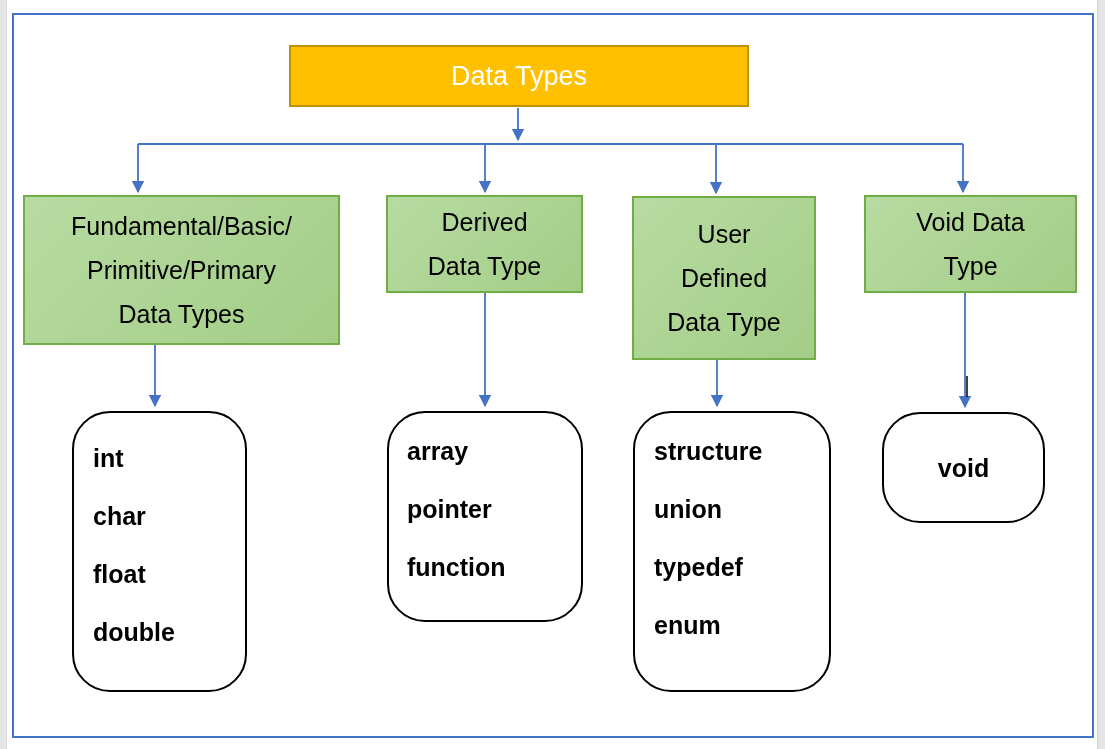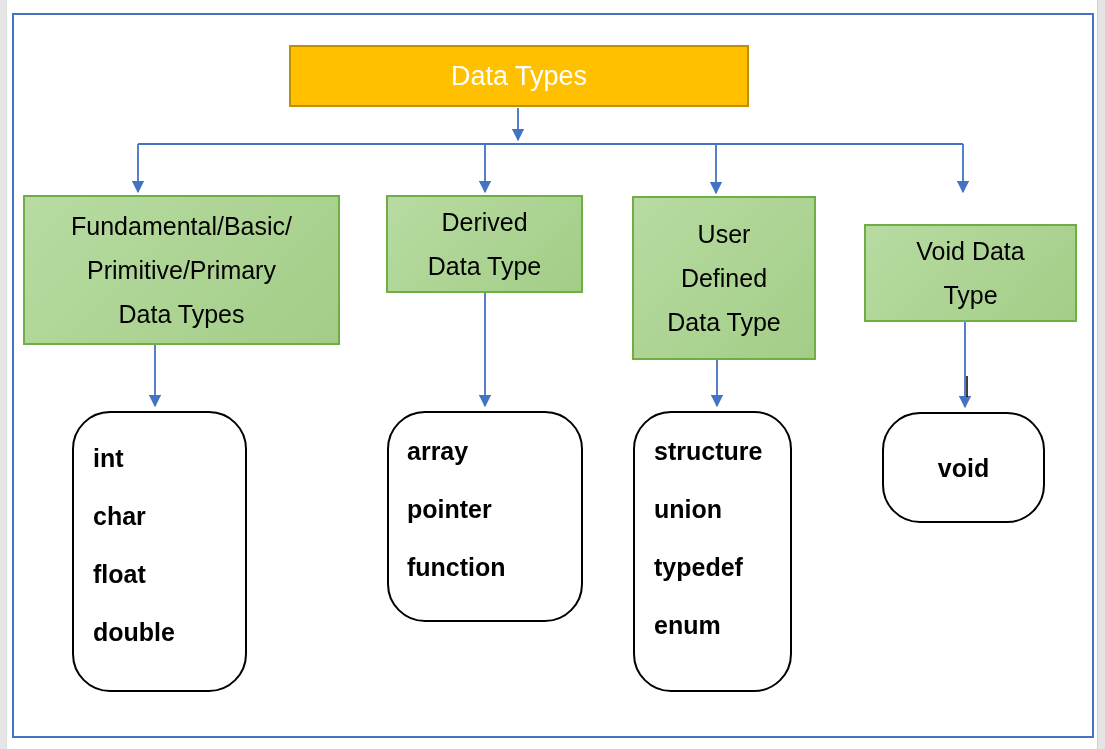--- a/index.html
+++ b/index.html
@@ -26,31 +26,31 @@
   }
 
   .branch-box {
     background: linear-gradient(135deg, #b7dba1 0%, #a3cd87 100%);
     border: 2px solid #70AD47; color: #000000; font-size: 25px;
   }
   .branch-box span { display: block; line-height: 44px; }
   .branch-1 { left: 23px;  top: 195px; width: 317px; height: 150px; }
   .branch-2 { left: 386px; top: 195px; width: 197px; height: 98px; }
   .branch-3 { left: 632px; top: 196px; width: 184px; height: 164px; }
-  .branch-4 { left: 864px; top: 195px; width: 213px; height: 98px; margin-top: 29px; }
+  .branch-4 { left: 864px; top: 195px; width: 213px; height: 98px; }
 
   .leaf-box {
     background: #ffffff; border: 2.5px solid #000000; border-radius: 38px;
     color: #000000; font-size: 25px; font-weight: bold;
     align-items: flex-start; justify-content: flex-start; text-align: left;
   }
   .leaf-box div { line-height: 58px; }
   .leaf-1 { left: 72px;  top: 411px; width: 175px; height: 281px; padding: 16px 0 0 19px; }
   .leaf-2 { left: 387px; top: 411px; width: 196px; height: 211px; padding: 9px 0 6px 18px; }
-  .leaf-3 { left: 633px; top: 411px; width: 159px; height: 281px; padding: 9px 0 0 19px; }
+  .leaf-3 { left: 633px; top: 411px; width: 198px; height: 281px; padding: 9px 0 0 19px; }
   .leaf-4 { left: 882px; top: 412px; width: 163px; height: 111px; align-items: center; justify-content: center; text-align: center; padding: 6px; }
 </style>
 </head>
 <body>
 
 <div class="canvas">
 
   <div class="gutter gutter-left"></div>
   <div class="gutter gutter-right"></div>
   <div class="page-border"></div>

